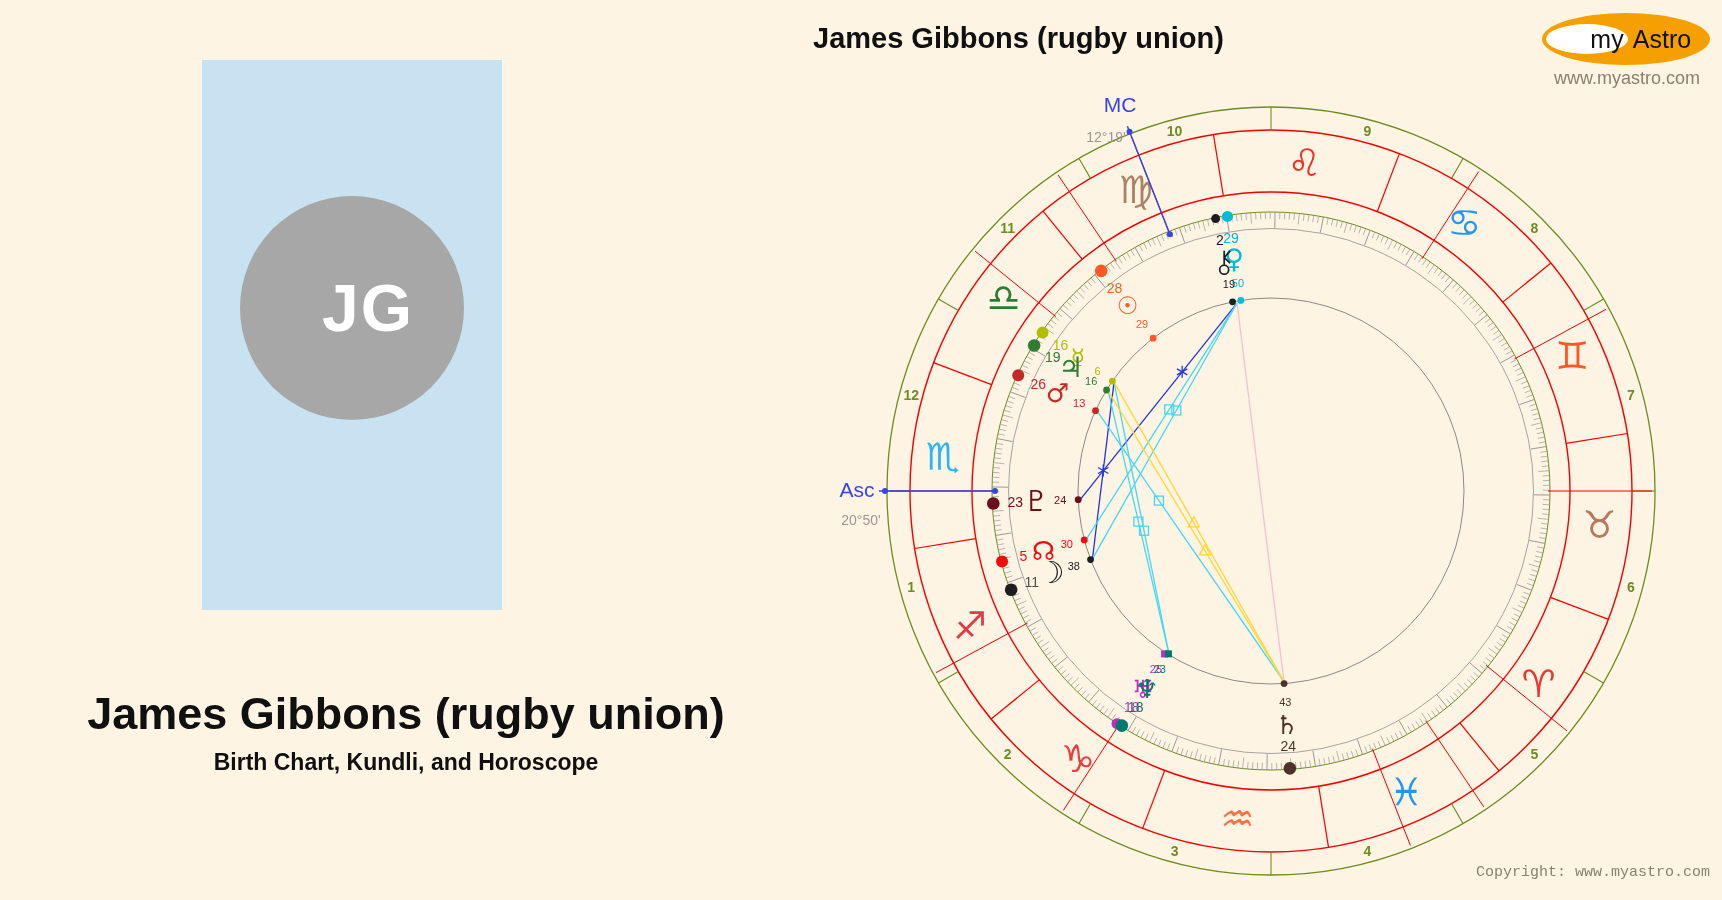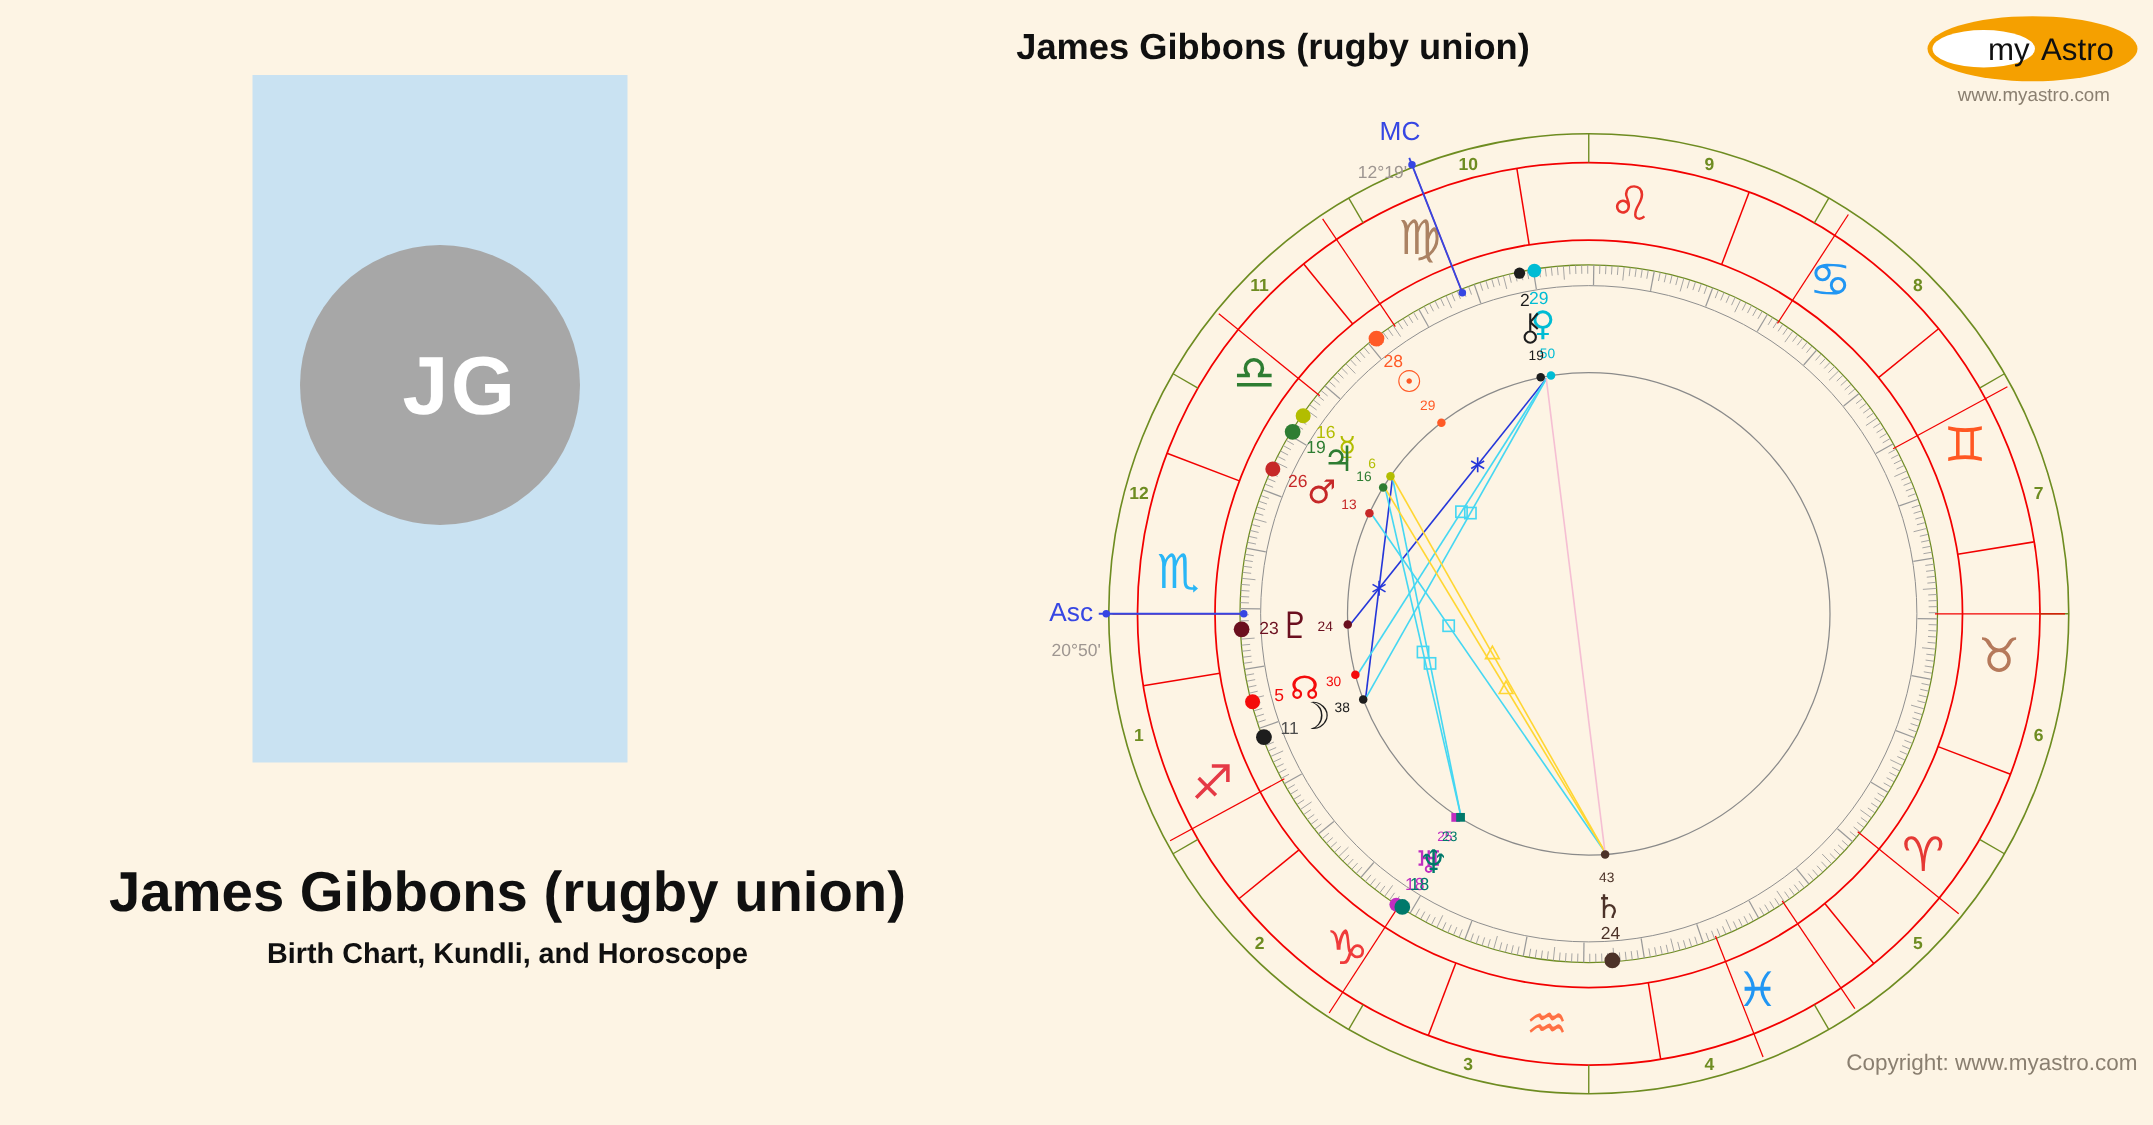--- a/index.html
+++ b/index.html
@@ -28,25 +28,25 @@
     position:absolute;left:0;top:748px;width:812px;
     text-align:center;font-size:23px;font-weight:700;color:#101010;line-height:28px;
   }
   .chart-title{
     position:absolute;left:813px;top:22px;width:600px;
     font-size:29px;font-weight:700;color:#101010;
   }
   .logo{position:absolute;left:1536px;top:8px;width:182px;height:64px;}
   .website{
     position:absolute;left:1536px;top:68px;width:182px;text-align:center;
-    font-size:15px;color:#8a7f70;
+    font-size:18px;color:#8a7f70;
   }
   .copyright{
-    position:absolute;right:12px;top:840px;
-    font-size:18px;color:#8a7f70;
+    position:absolute;right:12px;top:864px;
+    font-size:15px;color:#8a7f70;font-family:Liberation Mono, monospace;
   }
   #wheel{position:absolute;left:0;top:0;}
 </style>
 </head>
 <body>
 
 <svg id="wheel" width="1722" height="900" viewBox="0 0 1722 900">
     <circle cx="1271" cy="491" r="384" fill="none" stroke="#6e8c21" stroke-width="1.3"></circle>
     <circle cx="1271" cy="491" r="361" fill="none" stroke="#f20000" stroke-width="1.4"></circle>
     <circle cx="1271" cy="491" r="299" fill="none" stroke="#f20000" stroke-width="1.4"></circle>

